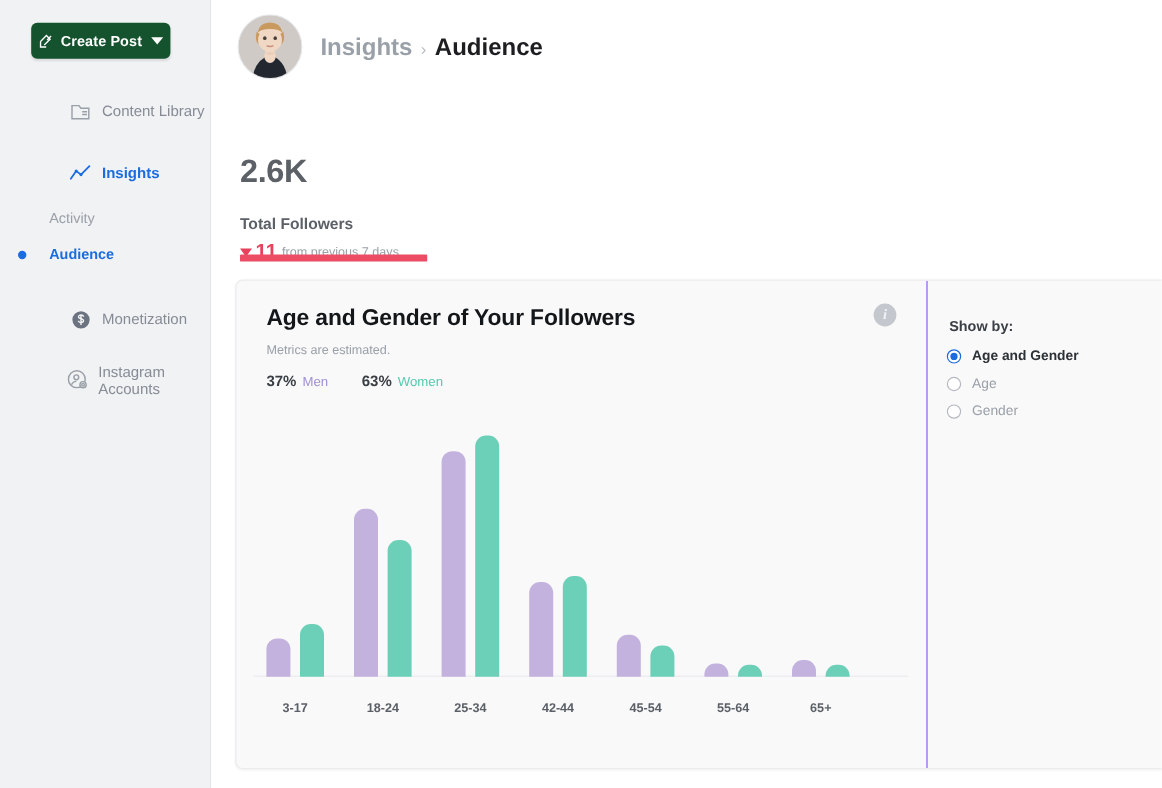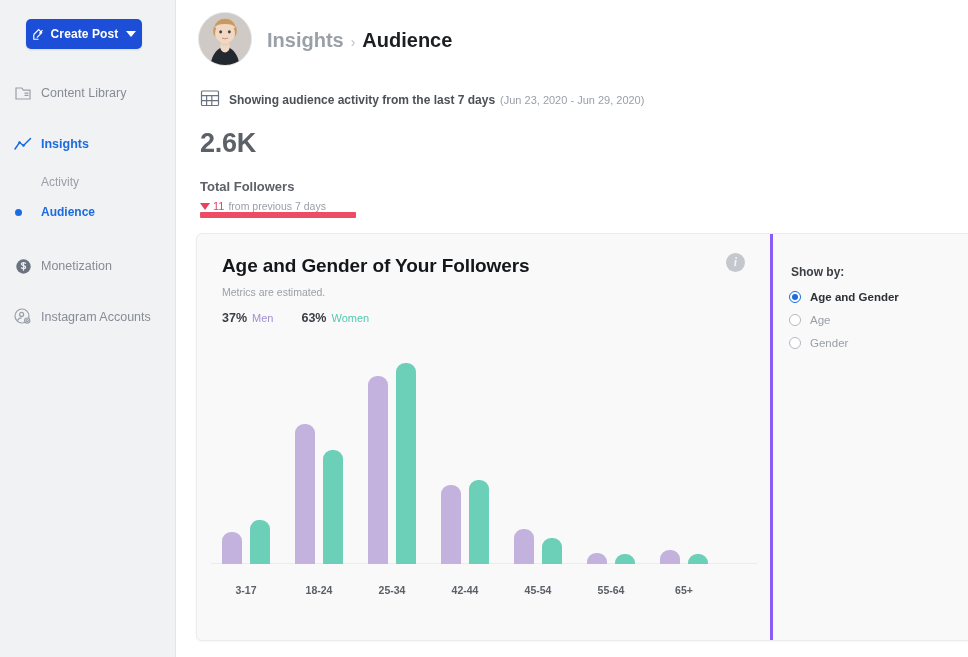--- a/index.html
+++ b/index.html
@@ -15,42 +15,42 @@
   #sidebar {
     width: 176px; height: 657px;
     background: #f1f2f4;
     border-right: 1px solid #e2e4e8;
     flex: 0 0 176px;
     position: relative;
   }
   .create-post-btn {
     position: absolute; left: 26px; top: 19px;
     width: 116px; height: 30px;
-    background: #1d4ed8;
+    background: #14532d;
     border-radius: 5px;
     display: flex; align-items: center; justify-content: center;
     gap: 6px;
     cursor: pointer;
     box-shadow: 0 1px 2px rgba(0,0,0,0.10);
   }
   .create-post-btn .cp-label {
     color: #fff; font-size: 12px; font-weight: bold; letter-spacing: .1px;
   }
   .cp-pencil { width: 13px; height: 13px; display:block; }
   .cp-caret {
     width: 0; height: 0;
     border-left: 5px solid transparent;
     border-right: 5px solid transparent;
     border-top: 6px solid #ffffff;
     margin-left: 2px;
   }
 
   .nav-item {
     position: absolute; left: 0; width: 176px; height: 34px;
-    display: flex; align-items: center; cursor: pointer;
+    display: flex; align-items: center; cursor: pointer; padding-left: 44px;
   }
   .nav-icon { width: 22px; margin-left: 12px; display:flex; align-items:center; justify-content:center; }
   .nav-label { font-size: 12.5px; margin-left: 7px; color: #868c96; }
   .nav-item.active .nav-label { color: #1b6ce0; font-weight: bold; }
 
   .sub-item {
     position: absolute; left: 0; width: 176px; height: 28px;
     display: flex; align-items: center; cursor: pointer;
   }
   .sub-label { font-size: 12px; margin-left: 41px; color: #9aa0a8; }
@@ -88,39 +88,39 @@
   .stat-value { font-size: 27px; color: #5c6067; font-weight: bold; letter-spacing: -.3px; }
   .stat-label { font-size: 13px; color: #5c6067; font-weight: bold; margin-top: 20px; }
   .stat-delta { display: flex; align-items: center; margin-top: 6px; }
   .delta-arrow {
     width: 0; height: 0;
     border-left: 5px solid transparent;
     border-right: 5px solid transparent;
     border-top: 7px solid #e8415c;
     margin-right: 3px;
   }
-  .delta-num { font-size: 11px; color: #e8415c; font-weight: normal; }
+  .delta-num { font-size: 17px; color: #e8415c; font-weight: bold; }
   .delta-text { font-size: 10.5px; color: #9aa0a8; margin-left: 4px; }
   .underline-bar {
     position: absolute; left: 0; top: 84px;
     width: 156px; height: 6px; background: #ec4c64; border-radius: 1px;
   }
 
   
   .card {
     position: absolute; left: 20px; top: 233px;
     width: 968px; height: 408px;
     background: #f9f9fa;
     border: 1px solid #ececee;
     border-radius: 6px 0 0 6px;
     box-shadow: 0 1px 2px rgba(0,0,0,0.04);
     overflow: hidden;
     display: flex;
   }
-  .card-left { position: relative; width: 576px; flex: 0 0 576px; border-right: 3px solid #8b5cf6; height: 100%; }
+  .card-left { position: relative; width: 576px; flex: 0 0 576px; border-right: 1px solid #8b5cf6; height: 100%; }
   .card-right { position: relative; flex: 1; height: 100%; }
 
   .card-title { position: absolute; left: 25px; top: 21px; font-size: 19px; font-weight: bold; color: #14171a; letter-spacing: -.1px; }
   .card-sub { position: absolute; left: 25px; top: 52px; font-size: 10.5px; color: #9aa0a8; }
   .info-icon {
     position: absolute; right: 25px; top: 19px;
     width: 19px; height: 19px; border-radius: 50%;
     background: #c4c8ce; color: #f2f3f5;
     font-size: 12px; font-style: italic; font-weight: bold;
     display: flex; align-items: center; justify-content: center;
@@ -255,30 +255,20 @@
       </div>
       <div class="crumb-wrap">
         <div class="breadcrumb">
           <span class="crumb-parent">Insights</span>
           <span class="crumb-sep">›</span>
           <span class="crumb-current">Audience</span>
         </div>
       </div>
     </div>
 
-    <div class="date-row">
-      <span>
-        <svg class="cal-icon" viewBox="0 0 20 20" fill="none" stroke="#6b7280" stroke-width="1.2">
-          <rect x="1.5" y="3" width="17" height="14.5" rx="1"></rect>
-          <path d="M1.5 7.6 h17 M6.6 7.6 V17.5 M11.8 7.6 V17.5 M1.5 12.6 h17"></path>
-        </svg>
-      </span>
-      <span class="date-main">Showing audience activity from the last 7 days</span>
-      <span class="date-range">(Jun 23, 2020 - Jun 29, 2020)</span>
-    </div>
 
     <div class="stat-block">
       <div class="stat-value">2.6K</div>
       <div class="stat-label">Total Followers</div>
       <div class="stat-delta">
         <span class="delta-arrow"></span>
         <span class="delta-num">11</span>
         <span class="delta-text">from previous 7 days</span>
       </div>
       <div class="underline-bar"></div>

